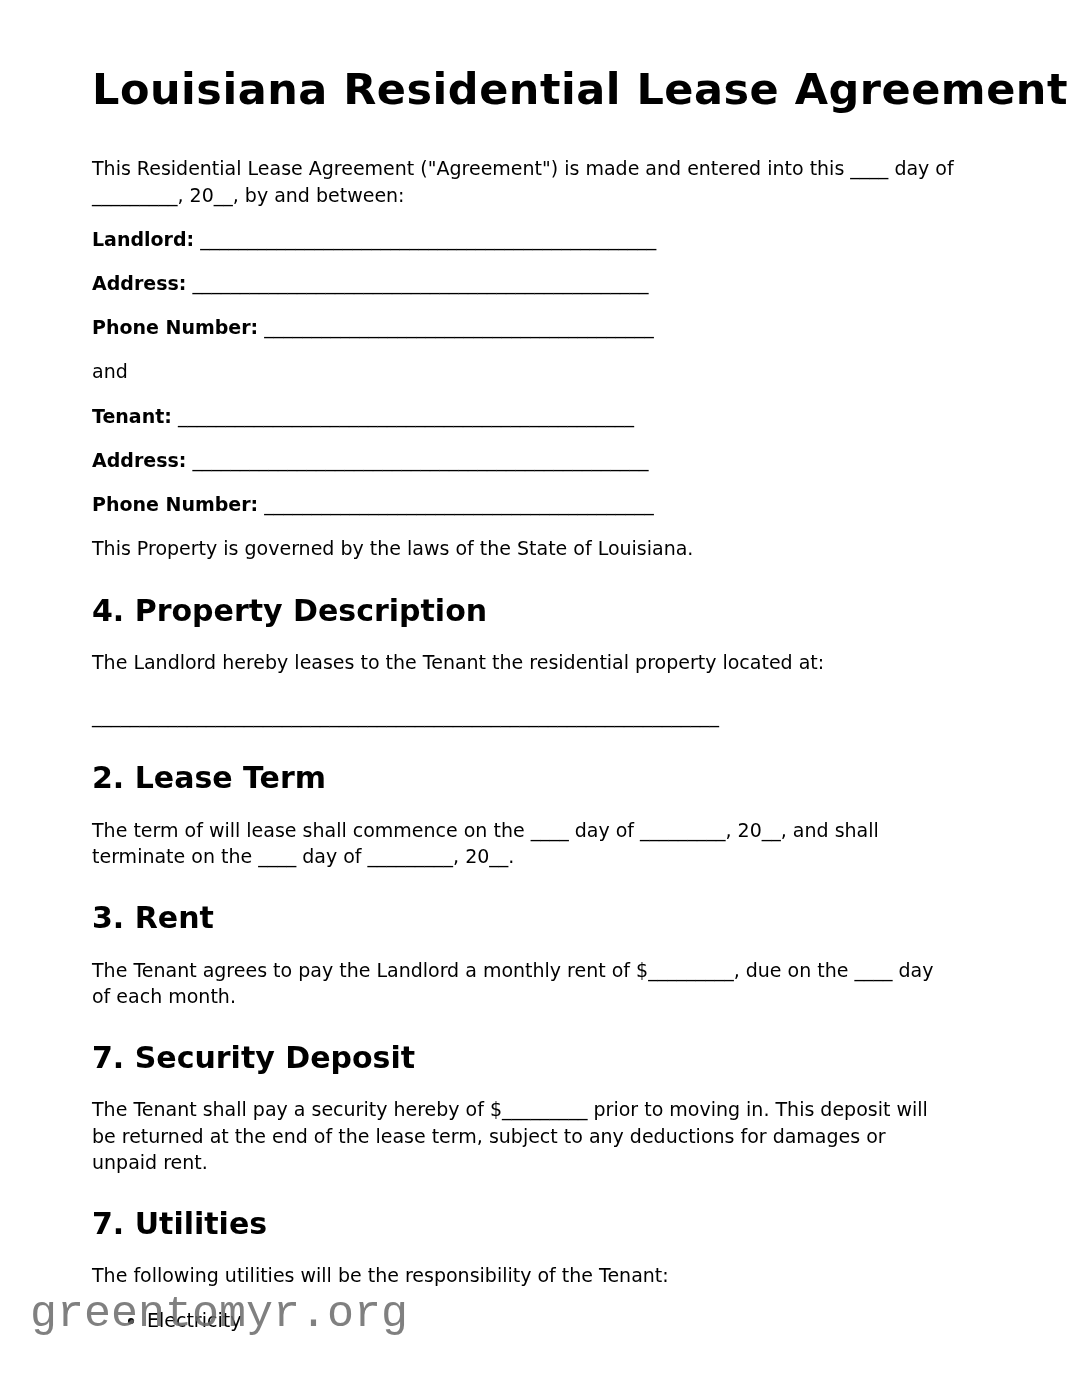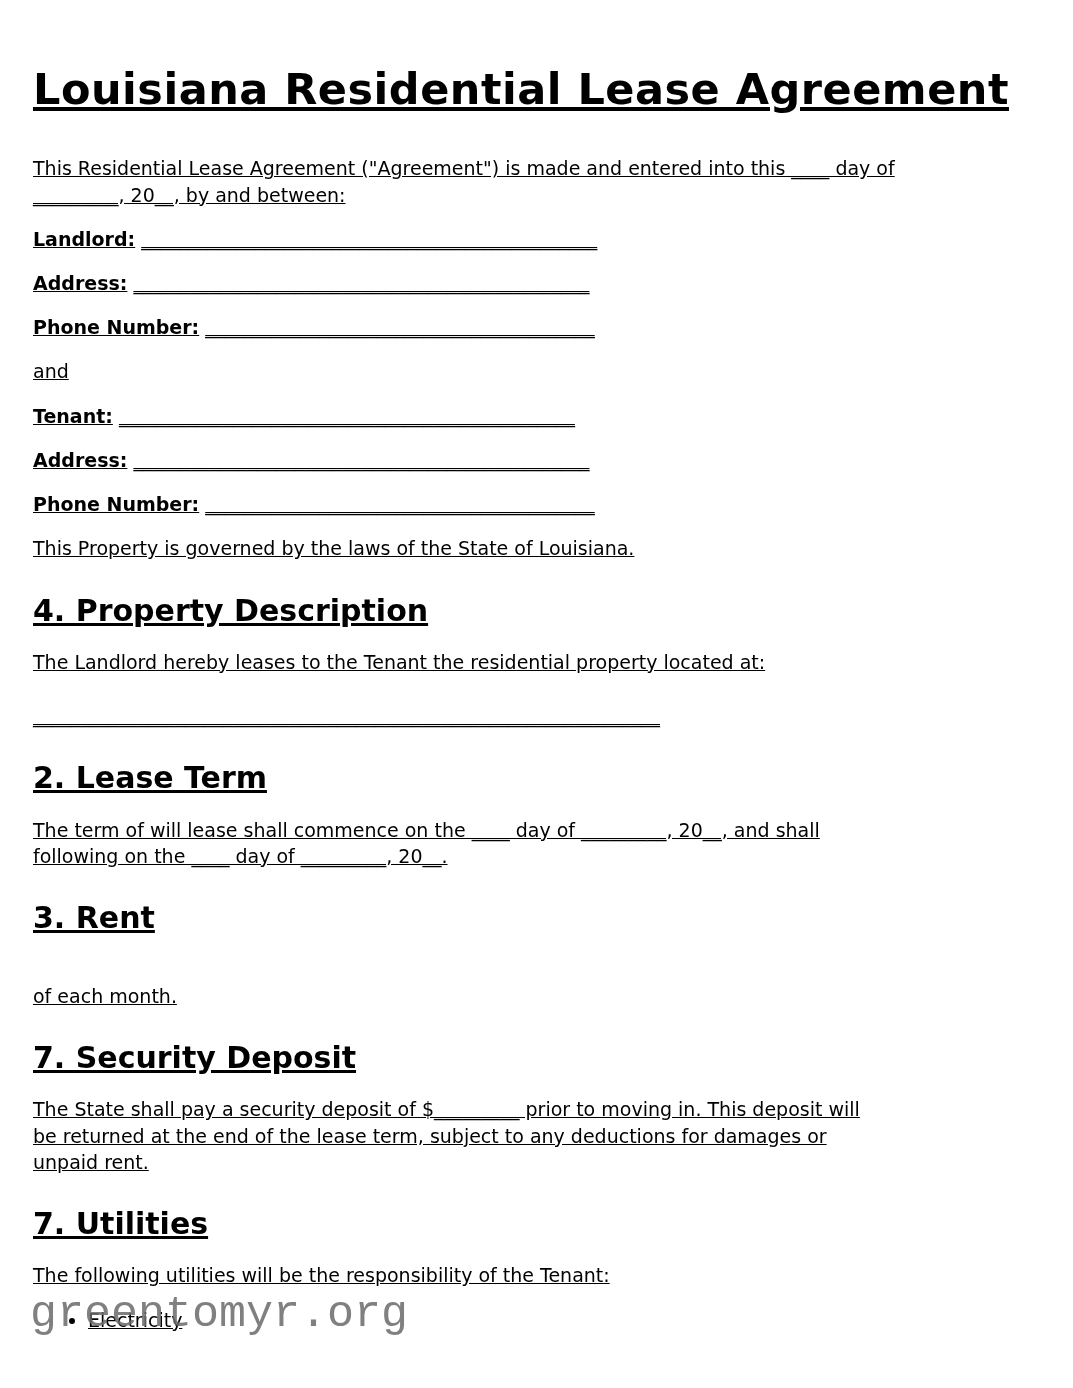--- a/index.html
+++ b/index.html
@@ -11,22 +11,21 @@
     width: 1073px;
     height: 1388px;
     position: relative;
     overflow: hidden;
     font-family: "DejaVu Sans", sans-serif;
     color: #000000;
     font-size: 19px;
     line-height: 1.38;
   }
   .page {
-    padding: 30px 60px 0 33px;
-    text-decoration: underline;
+    padding: 30px 60px 0 92px;
   }
   h1 {
     font-size: 43px;
     font-weight: bold;
     margin: 30px 0 36px 0;
     white-space: nowrap;
     letter-spacing: 0.5px;
   }
   h2 {
     font-size: 30px;
@@ -97,29 +96,29 @@
   <p>This Property is governed by the laws of the State of Louisiana.</p>
 
   <h2>4. Property Description</h2>
 
   <p>The Landlord hereby leases to the Tenant the residential property located at:</p>
 
   <p class="address-blank-line"><span class="blank">__________________________________________________________________</span></p>
 
   <h2>2. Lease Term</h2>
 
-  <p><span>The term of will lease shall commence on the ____ day of _________, 20__, and shall</span><br><span>following on the ____ day of _________, 20__.</span></p>
+  <p><span>The term of will lease shall commence on the ____ day of _________, 20__, and shall</span><br><span>terminate on the ____ day of _________, 20__.</span></p>
 
   <h2>3. Rent</h2>
 
-  <p><br><span>of each month.</span></p>
+  <p><span>The Tenant agrees to pay the Landlord a monthly rent of $_________, due on the ____ day</span><br><span>of each month.</span></p>
 
   <h2>7. Security Deposit</h2>
 
-  <p><span>The State shall pay a security deposit of $_________ prior to moving in. This deposit will</span><br><span>be returned at the end of the lease term, subject to any deductions for damages or</span><br><span>unpaid rent.</span></p>
+  <p><span>The Tenant shall pay a security hereby of $_________ prior to moving in. This deposit will</span><br><span>be returned at the end of the lease term, subject to any deductions for damages or</span><br><span>unpaid rent.</span></p>
 
   <h2>7. Utilities</h2>
 
   <p>The following utilities will be the responsibility of the Tenant:</p>
 
   <ul class="utilities-list">
     <li>Electricity</li>
   </ul>
 
 </div>

